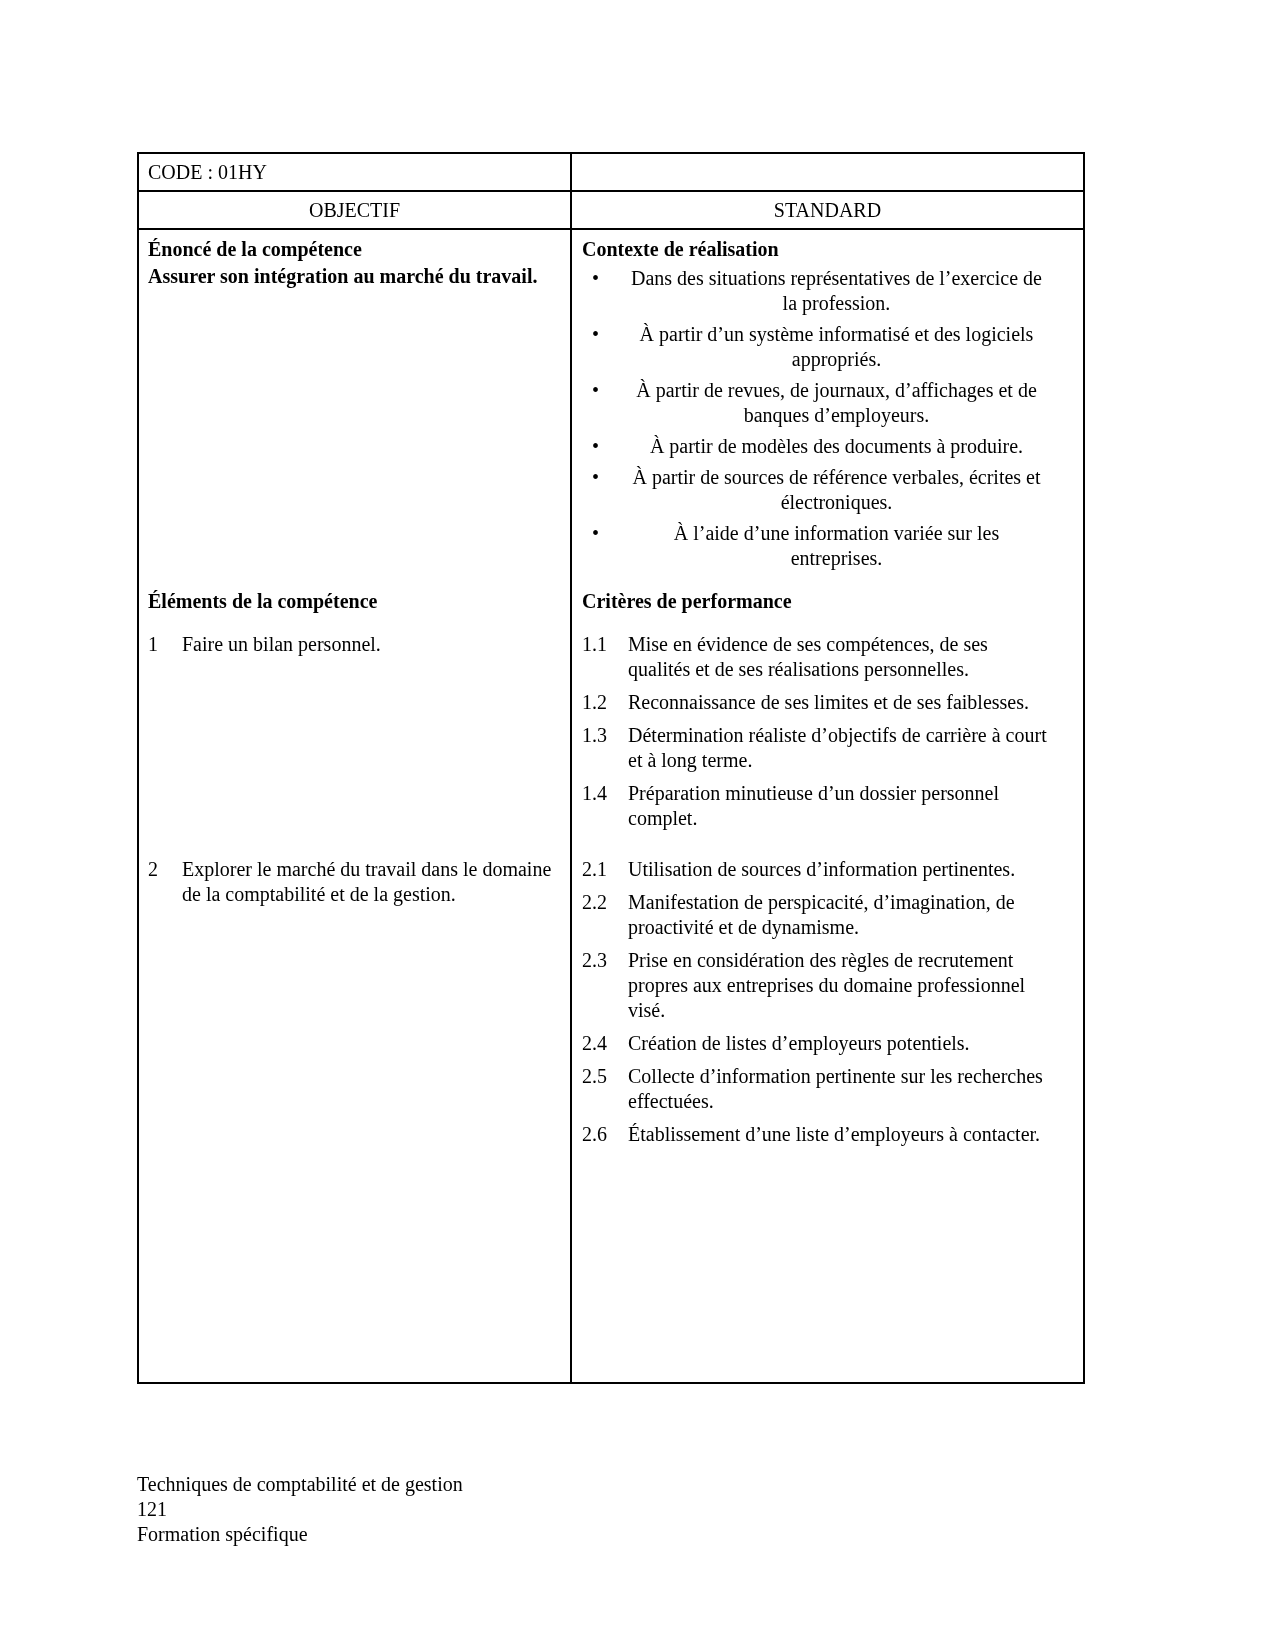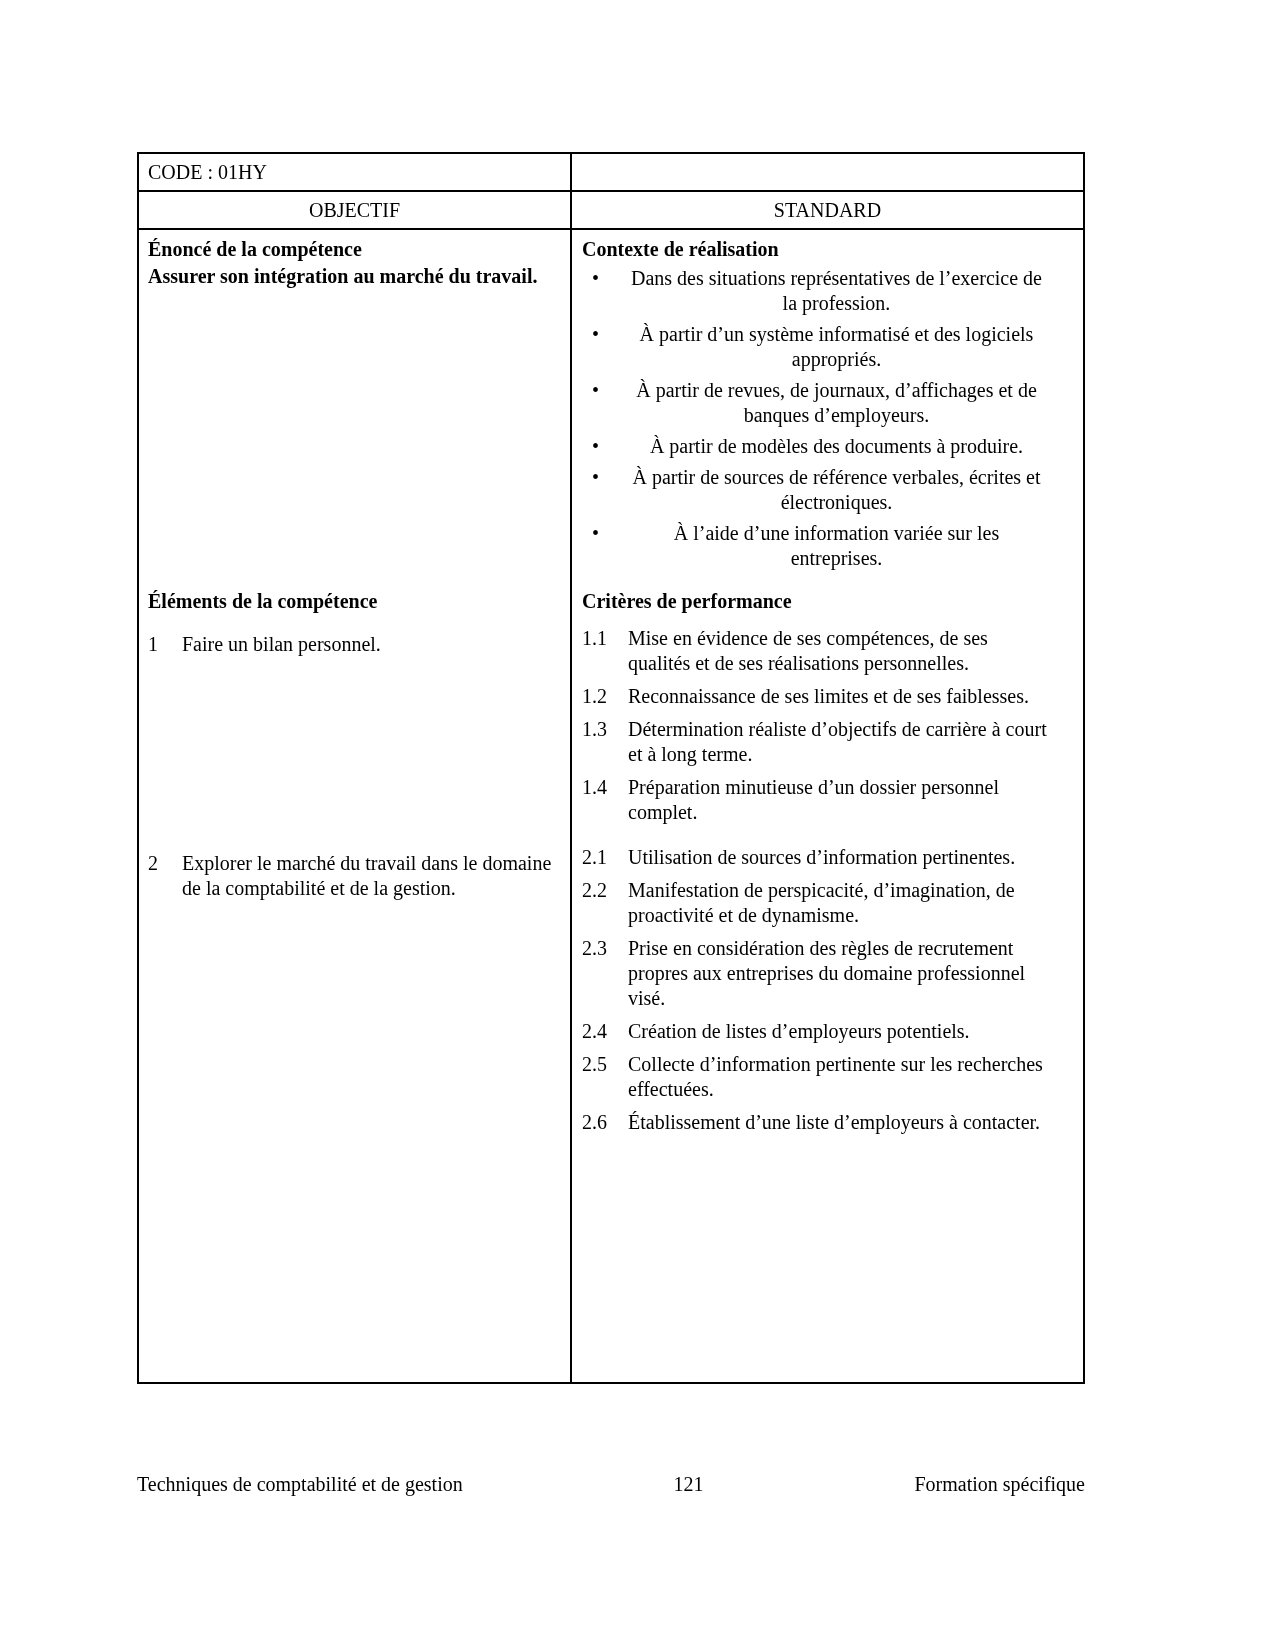--- a/index.html
+++ b/index.html
@@ -46,36 +46,37 @@
   .para { margin: 0; font-weight: bold; }
   .bullet-list { margin-top: 4px; }
   .bullet-item {
     position: relative;
     margin: 0 0 6px 10px;
     padding-left: 34px;
     text-align: center;
   }
   .bullet { position: absolute; left: 0; top: 0; }
   .bullet::before { content: "\2022"; }
-  .crit-list { margin-top: 3px; }
+  .crit-list { margin-top: 9px; }
   .crit-item { display: flex; margin-bottom: 8px; }
   .crit-num { width: 46px; flex-shrink: 0; }
   .crit-text { flex: 1; }
   .elem-item { display: flex; margin-top: 9px; }
   .elem-num { width: 34px; flex-shrink: 0; }
   .elem-text { flex: 1; }
   .titles-row { padding-top: 10px; padding-bottom: 0; }
   .footer {
     position: absolute;
     left: 137px;
     top: 1472px;
     width: 948px;
     display: flex;
     justify-content: space-between;
     align-items: flex-start;
+    flex-direction: column;
   }
 </style>
 </head>
 <body>
 
 <div class="page">
 
   <div class="doc-table">
 
     <div class="hdr-row">

